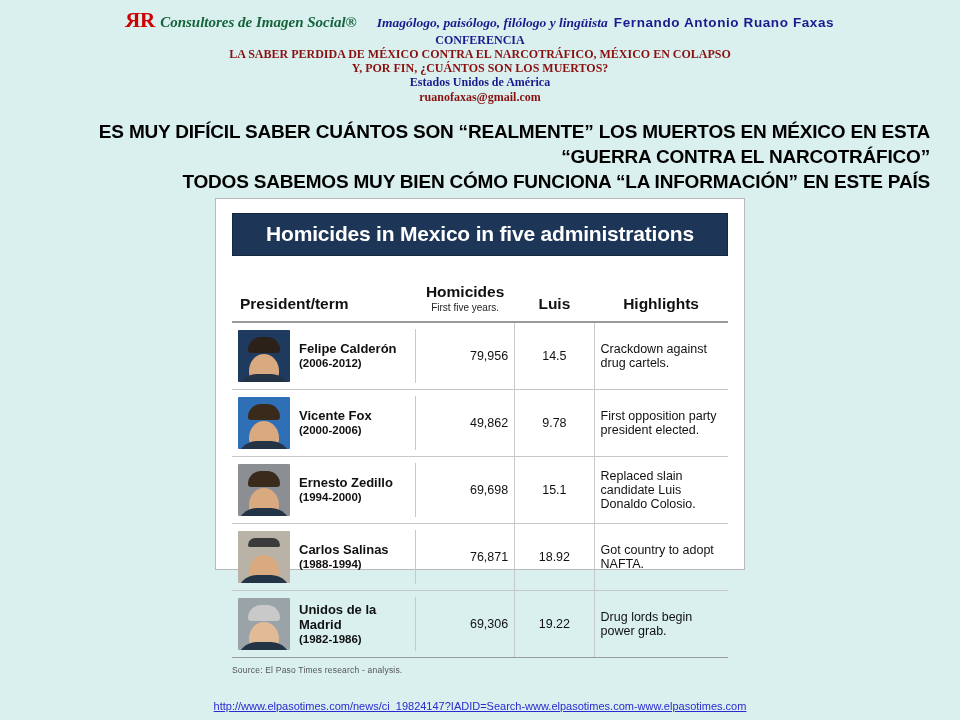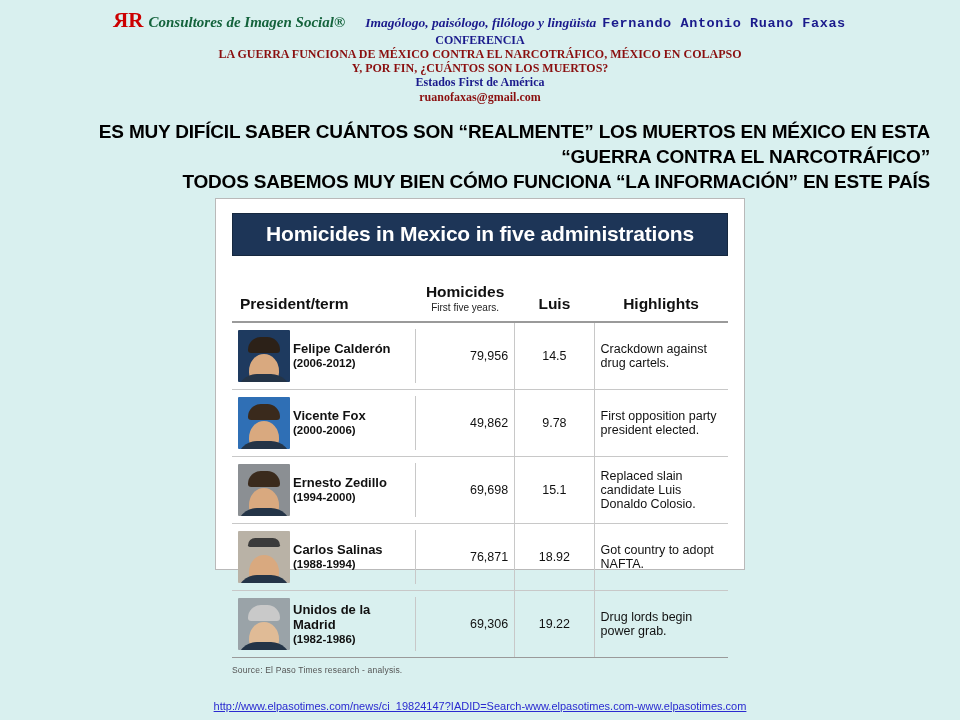--- a/index.html
+++ b/index.html
@@ -52,21 +52,21 @@
   .prof-text {
     font-family: "Liberation Serif", serif;
     font-style: italic;
     font-weight: bold;
     font-size: 13.5px;
     color: #1a1a8c;
     margin-left: 14px;
     text-align: right;
   }
   .author-name {
-    font-family: Liberation Mono, monospace;
+    font-family: Liberation Sans, sans-serif;
     font-weight: bold;
     font-size: 13.5px;
     color: #1a1a8c;
     font-style: normal;
     letter-spacing: 0.6px;
   }
   .conf-line {
     font-family: "Liberation Serif", serif;
     font-weight: bold;
     font-size: 12px;
@@ -159,21 +159,21 @@
     vertical-align: middle;
     font-family: "Liberation Sans", sans-serif;
     font-size: 12.5px;
     color: #111;
   }
   table.homicides tr:last-child td { border-bottom: 1px solid #9a9a9a; }
 
   .pres-cell {
     display: flex;
     align-items: center;
-    gap: 3px;
+    gap: 9px;
     border-right: 1px solid #c8c8c8;
     padding-right: 0;
     margin-right: -6px;
     min-height: 54px;
   }
   .portrait {
     width: 52px;
     height: 52px;
     flex: 0 0 52px;
     border-radius: 1px;
@@ -279,23 +279,23 @@
 <body>
 
 <div class="header">
   <div class="header-line1">
     <span class="logo-mark"><span class="logo-r-mirror">R</span><span class="logo-r">R</span></span>
     <span class="logo-text">Consultores de Imagen Social®</span>
     <span class="prof-text">Imagólogo, paisólogo, filólogo y lingüista</span>
     <span class="author-name">Fernando Antonio Ruano Faxas</span>
   </div>
   <div class="conf-line">CONFERENCIA</div>
-  <div class="conf-title">LA GUERRA FUNCIONA DE MÉXICO CONTRA EL NARCOTRÁFICO, MÉXICO EN COLAPSO</div>
+  <div class="conf-title">LA SABER PERDIDA DE MÉXICO CONTRA EL NARCOTRÁFICO, MÉXICO EN COLAPSO</div>
   <div class="conf-title">Y, POR FIN, ¿CUÁNTOS SON LOS MUERTOS?</div>
-  <div class="conf-line">Estados First de América</div>
+  <div class="conf-line">Estados Unidos de América</div>
   <div class="conf-email">ruanofaxas@gmail.com</div>
 </div>
 
 <div class="slide-title">
   <div>ES MUY DIFÍCIL SABER CUÁNTOS SON “REALMENTE” LOS MUERTOS EN MÉXICO EN ESTA</div>
   <div>“GUERRA CONTRA EL NARCOTRÁFICO”</div>
   <div>TODOS SABEMOS MUY BIEN CÓMO FUNCIONA “LA INFORMACIÓN” EN ESTE PAÍS</div>
 </div>
 
 <div class="figure-wrap">

